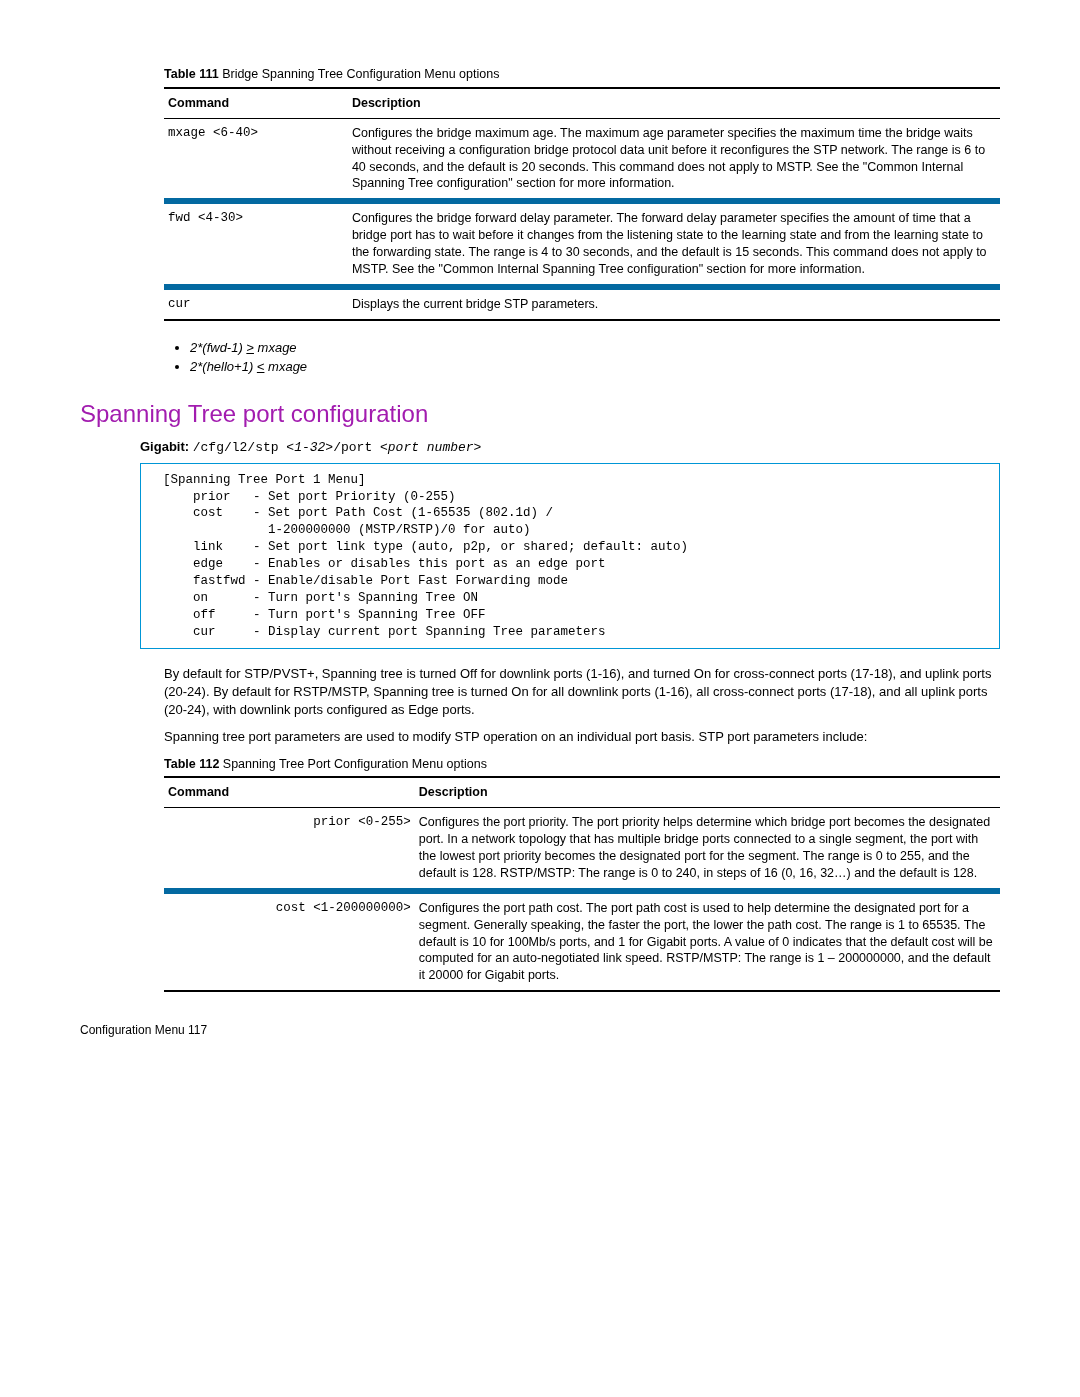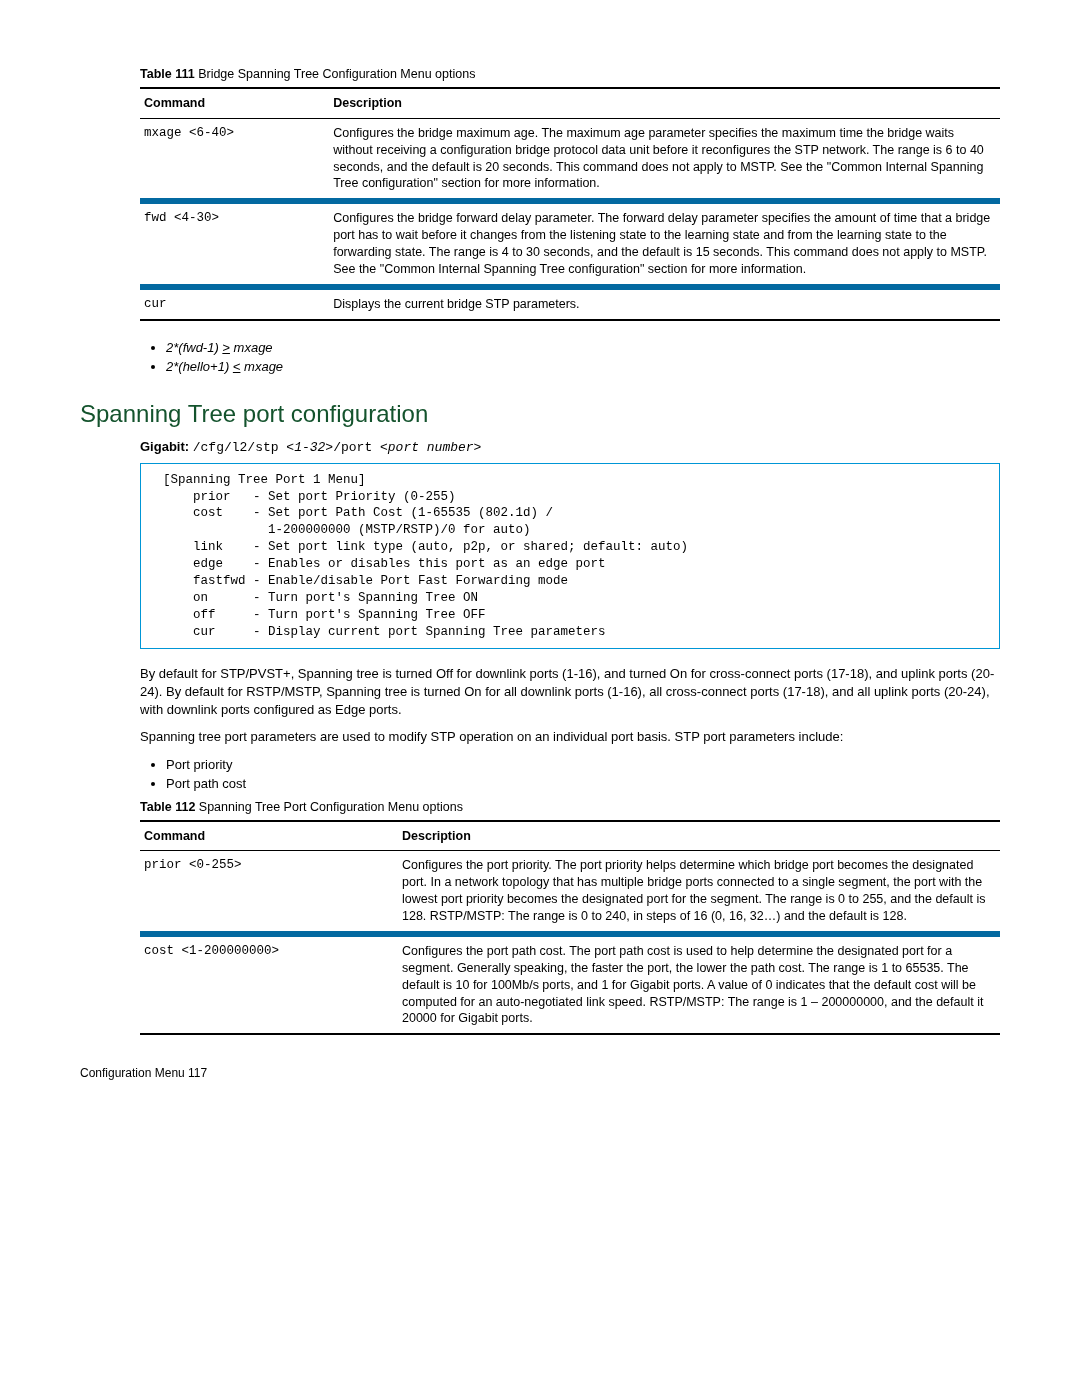--- a/index.html
+++ b/index.html
@@ -32,34 +32,34 @@
     padding: 6px 4px;
     vertical-align: top;
   }
   table.cmd td {
     border-bottom: 6px solid #0369a1;
     padding: 6px 4px;
     vertical-align: top;
   }
   table.cmd tr:last-child td { border-bottom: 2px solid #000; }
   table.cmd td.cmdcol { font-family: "Courier New", monospace; width: 22%; white-space: nowrap; }
-  table.cmd.second td.cmdcol { width: 30%; }
+  table.cmd.second td.cmdcol { width: 30%; text-align: right; }
   p { margin: 10px 0; font-size: 13px; }
   ul.bullets {
     margin: 6px 0 6px 26px;
     padding: 0;
     list-style: disc;
   }
   ul.bullets li { margin: 2px 0; font-size: 13px; }
   .formula { font-style: italic; }
   h2.section {
     font-family: Arial, Helvetica, sans-serif;
     font-weight: normal;
     font-size: 24px;
-    color: #14532d;
+    color: #a21caf;
     margin: 22px 0 8px 0;
   }
   .cmdline {
     margin: 6px 0 6px 60px;
     font-size: 13px;
   }
   .cmdline .mono { font-family: Liberation Mono, monospace; }
   .mono-italic { font-family: "Courier New", monospace; font-style: italic; }
   .menubox {
     border: 1.5px solid #0096d6;
@@ -68,21 +68,21 @@
     font-family: "Courier New", monospace;
     font-size: 12.5px;
     white-space: pre;
     overflow: hidden;
   }
   .footer {
     text-align: left;
     font-size: 12px;
     margin-top: 30px;
   }
-  .content-indent { margin-left: 60px; }
+  .content-indent { margin-left: 84px; }
 </style>
 </head>
 <body>
 
 <div class="content-indent">
   <div class="table-caption">
     <b>Table 111</b><span> Bridge Spanning Tree Configuration Menu options</span>
   </div>
   <table class="cmd">
     <thead>
@@ -127,24 +127,20 @@
     link    - Set port link type (auto, p2p, or shared; default: auto)
     edge    - Enables or disables this port as an edge port
     fastfwd - Enable/disable Port Fast Forwarding mode
     on      - Turn port's Spanning Tree ON
     off     - Turn port's Spanning Tree OFF
     cur     - Display current port Spanning Tree parameters</div>
 
 <div class="content-indent">
   <p>By default for STP/PVST+, Spanning tree is turned Off for downlink ports (1-16), and turned On for cross-connect ports (17-18), and uplink ports (20-24). By default for RSTP/MSTP, Spanning tree is turned On for all downlink ports (1-16), all cross-connect ports (17-18), and all uplink ports (20-24), with downlink ports configured as Edge ports.</p>
   <p>Spanning tree port parameters are used to modify STP operation on an individual port basis. STP port parameters include:</p>
-  <ul class="bullets">
-    <li>Port priority</li>
-    <li>Port path cost</li>
-  </ul>
 
   <div class="table-caption">
     <b>Table 112</b><span> Spanning Tree Port Configuration Menu options</span>
   </div>
   <table class="cmd second">
     <thead>
       <tr>
         <th>Command</th>
         <th>Description</th>
       </tr>

